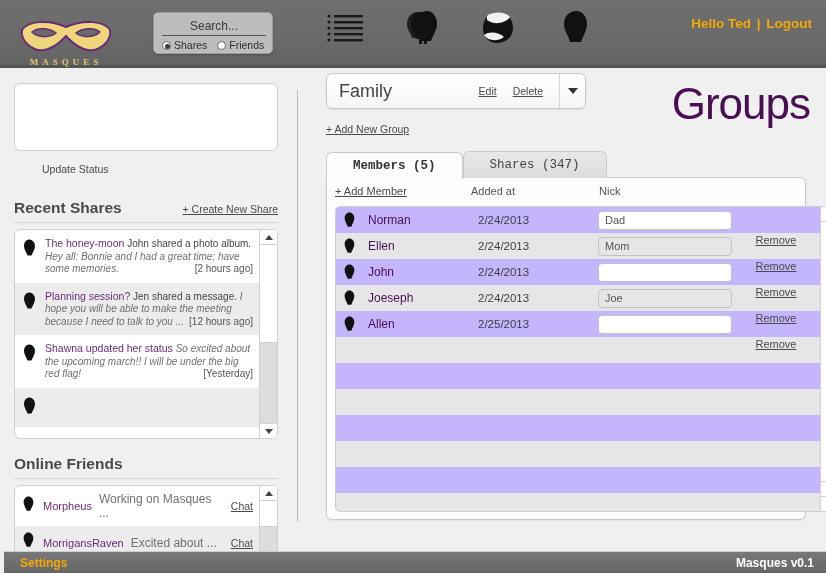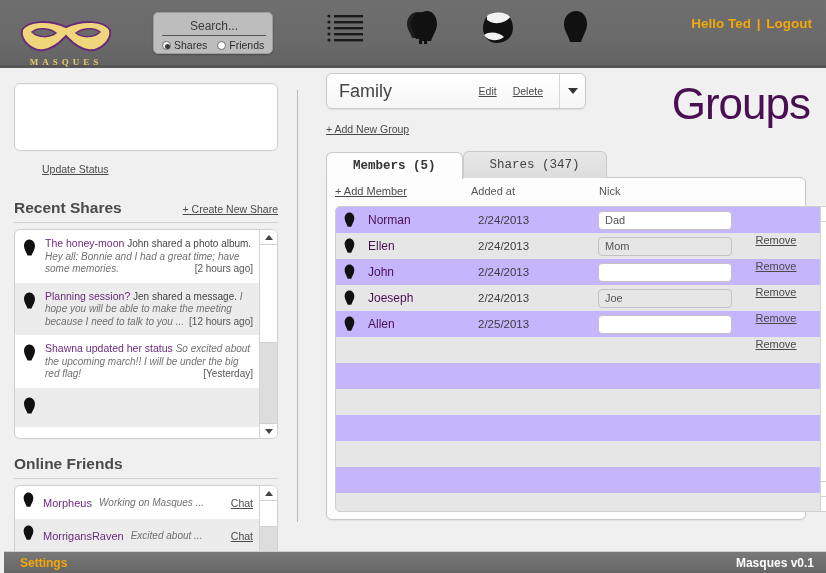--- a/index.html
+++ b/index.html
@@ -59,21 +59,21 @@
   .left-col { position: absolute; left: 0; top: 71px; width: 292px; height: 468px; padding: 12px 14px 0 14px; }
   .status-box {
     width: 264px; height: 68px; background: #fff;
     border: 1px solid #cfcfcf; border-radius: 6px;
     box-shadow: inset 0 1px 1px rgba(0,0,0,0.04);
     resize: none; outline: none; padding: 6px; font-size: 12px;
     font-family: "Liberation Sans", sans-serif; color: #333;
   }
   .update-status {
     display: inline-block; margin-top: 8px; font-size: 10.5px;
-    color: #4a4a4a; text-decoration: underline; cursor: pointer; padding-left: 28px;
+    color: #4a4a4a; cursor: pointer; padding-left: 28px;
   }
   .sec-head-row { display: flex; align-items: baseline; justify-content: space-between; margin-top: 22px; }
   .sec-title { font-size: 15.5px; font-weight: bold; color: #4a4a4a; }
   .sec-link { font-size: 10.5px; color: #4a4a4a; text-decoration: underline; cursor: pointer; }
   .sec-rule { height: 1px; background: #d2d2d2; margin-top: 5px; }
 
   .listbox {
     position: relative; margin-top: 6px; width: 264px;
     background: #fff; border: 1px solid #cfcfcf; border-radius: 6px;
     overflow: hidden; display: flex;
@@ -98,21 +98,21 @@
   .sbtn.bot { border-bottom: none; border-top: 1px solid #d2d2d2; }
   .strack { flex: 1 1 auto; position: relative; background: #ddd; }
   .sthumb { position: absolute; left: 0; right: 0; background: #fff; border-bottom: 1px solid #d2d2d2; }
   .arrow { width: 0; height: 0; border-left: 4px solid transparent; border-right: 4px solid transparent; }
   .arrow.up { border-bottom: 5px solid #444; }
   .arrow.down { border-top: 5px solid #444; }
 
   .friend-row { display: flex; align-items: center; padding: 6px 6px; gap: 7px; }
   .friend-row.alt { background: #ececec; }
   .fr-name { color: #6b2a7a; font-size: 11px; }
-  .fr-status { color: #707070; font-size: 10px; font-style: italic; flex: 1 1 auto; }
+  .fr-status { color: #707070; font-size: 12px; flex: 1 1 auto; }
   .fr-chat { color: #4a4a4a; font-size: 10.5px; text-decoration: underline; cursor: pointer; }
 
   
   .vdiv { position: absolute; left: 297px; top: 90px; width: 1px; height: 432px; background: #b9b9b9; }
 
   
   .right-col { position: absolute; left: 312px; top: 71px; width: 514px; height: 468px; }
   .group-bar-row { position: relative; height: 58px; }
   .group-select {
     position: absolute; left: 14px; top: 2px; width: 260px; height: 36px;

